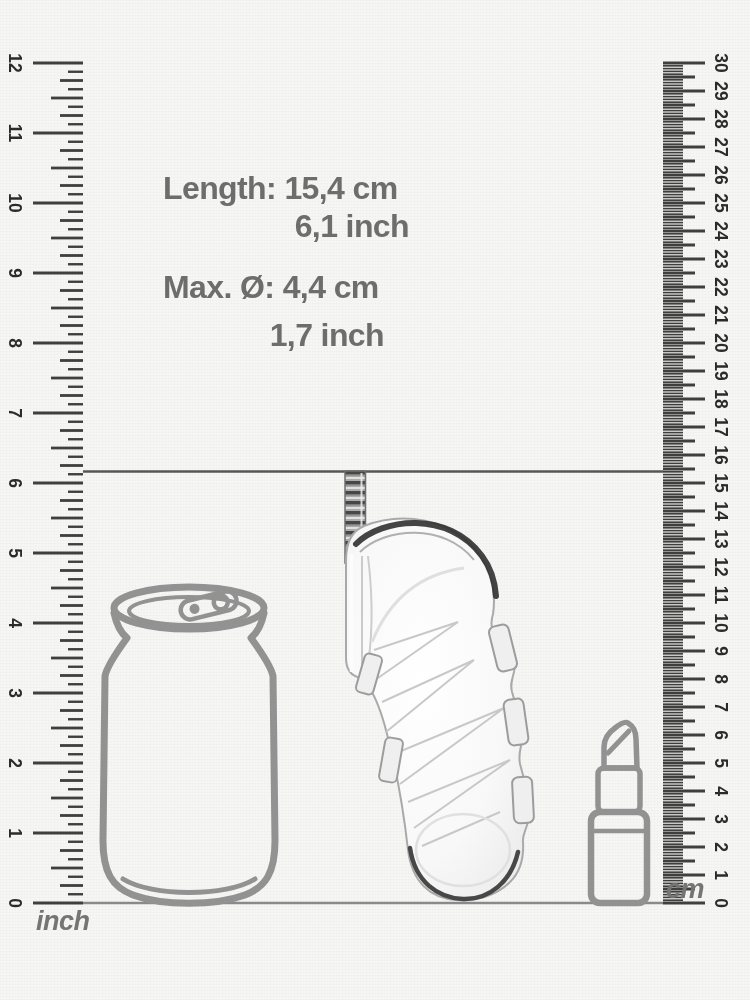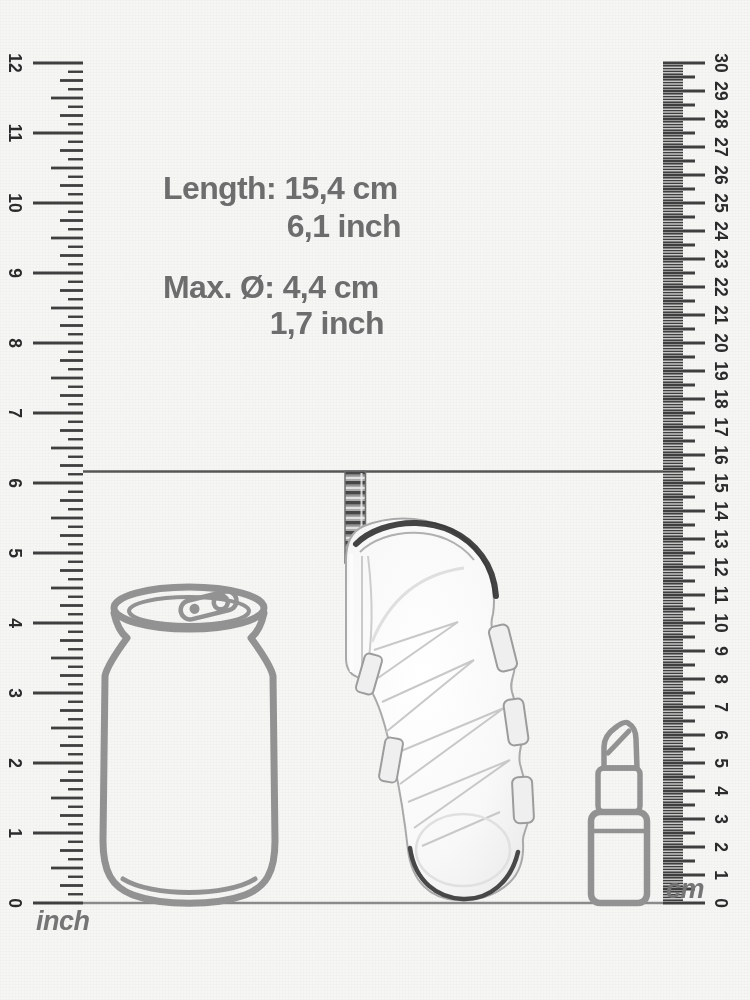--- a/index.html
+++ b/index.html
@@ -565,21 +565,21 @@
                C 633,726 636,732 636,739 L 637,768 Z" stroke-width="5.5"></path>
       <path d="M 608,753 L 629,731" stroke-width="5"></path>
       <rect x="598" y="768" width="42" height="44" rx="6" stroke-width="5.5"></rect>
       <rect x="591" y="812" width="56" height="91" rx="9" stroke-width="6.5"></rect>
       <path d="M 591,831 L 647,831" stroke-width="4.5"></path>
     </g>
   </svg>
 
   <div>
     <div class="m-line" style="left:163px;top:171px;">Length: 15,4 cm</div>
-    <div class="m-line m-right" style="left:163px;top:209px;width:238px;">6,1 inch</div>
+    <div class="m-line m-right" style="left:171px;top:209px;width:238px;">6,1 inch</div>
     <div class="m-line" style="left:163px;top:270px;text-align:right;">Max. Ø: 4,4 cm</div>
-    <div class="m-line m-right" style="left:163px;top:306px;width:221px;">1,7 inch</div>
+    <div class="m-line m-right" style="left:163px;top:318px;width:221px;">1,7 inch</div>
   </div>
 
   <div class="unit unit-inch">inch</div>
   <div class="unit unit-cm">cm</div>
 
 </div>
 
 </body></html>

